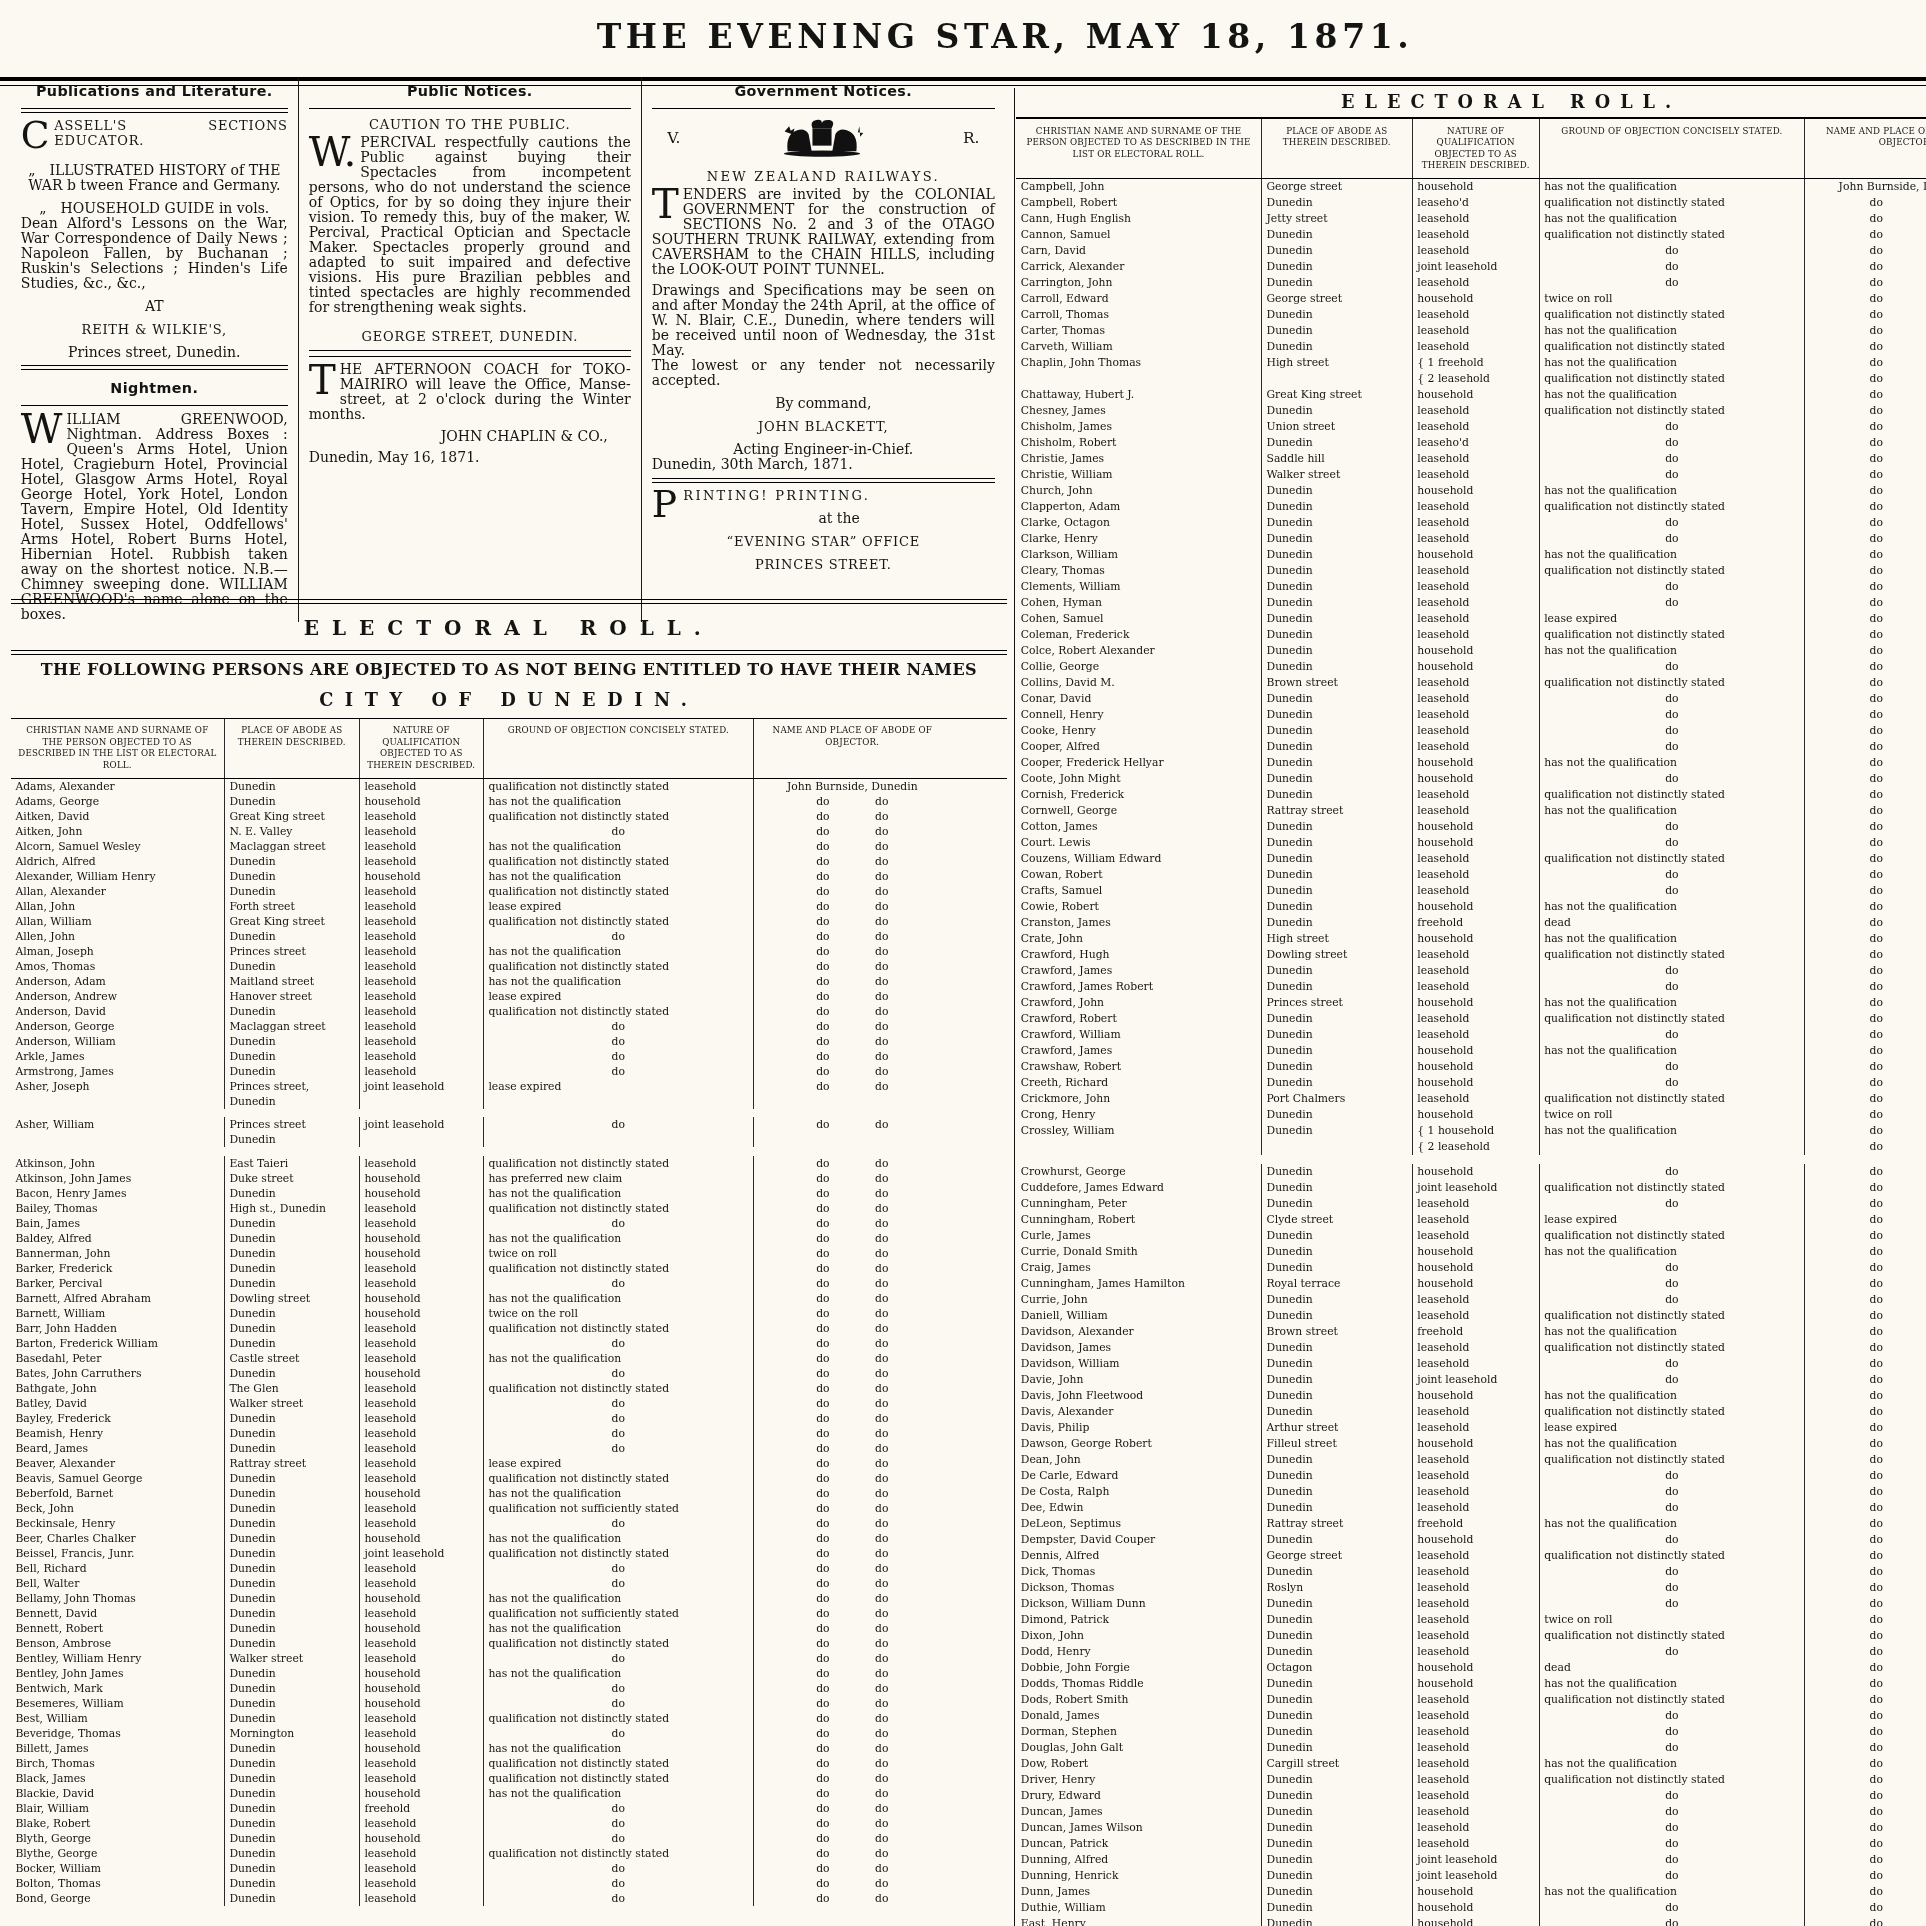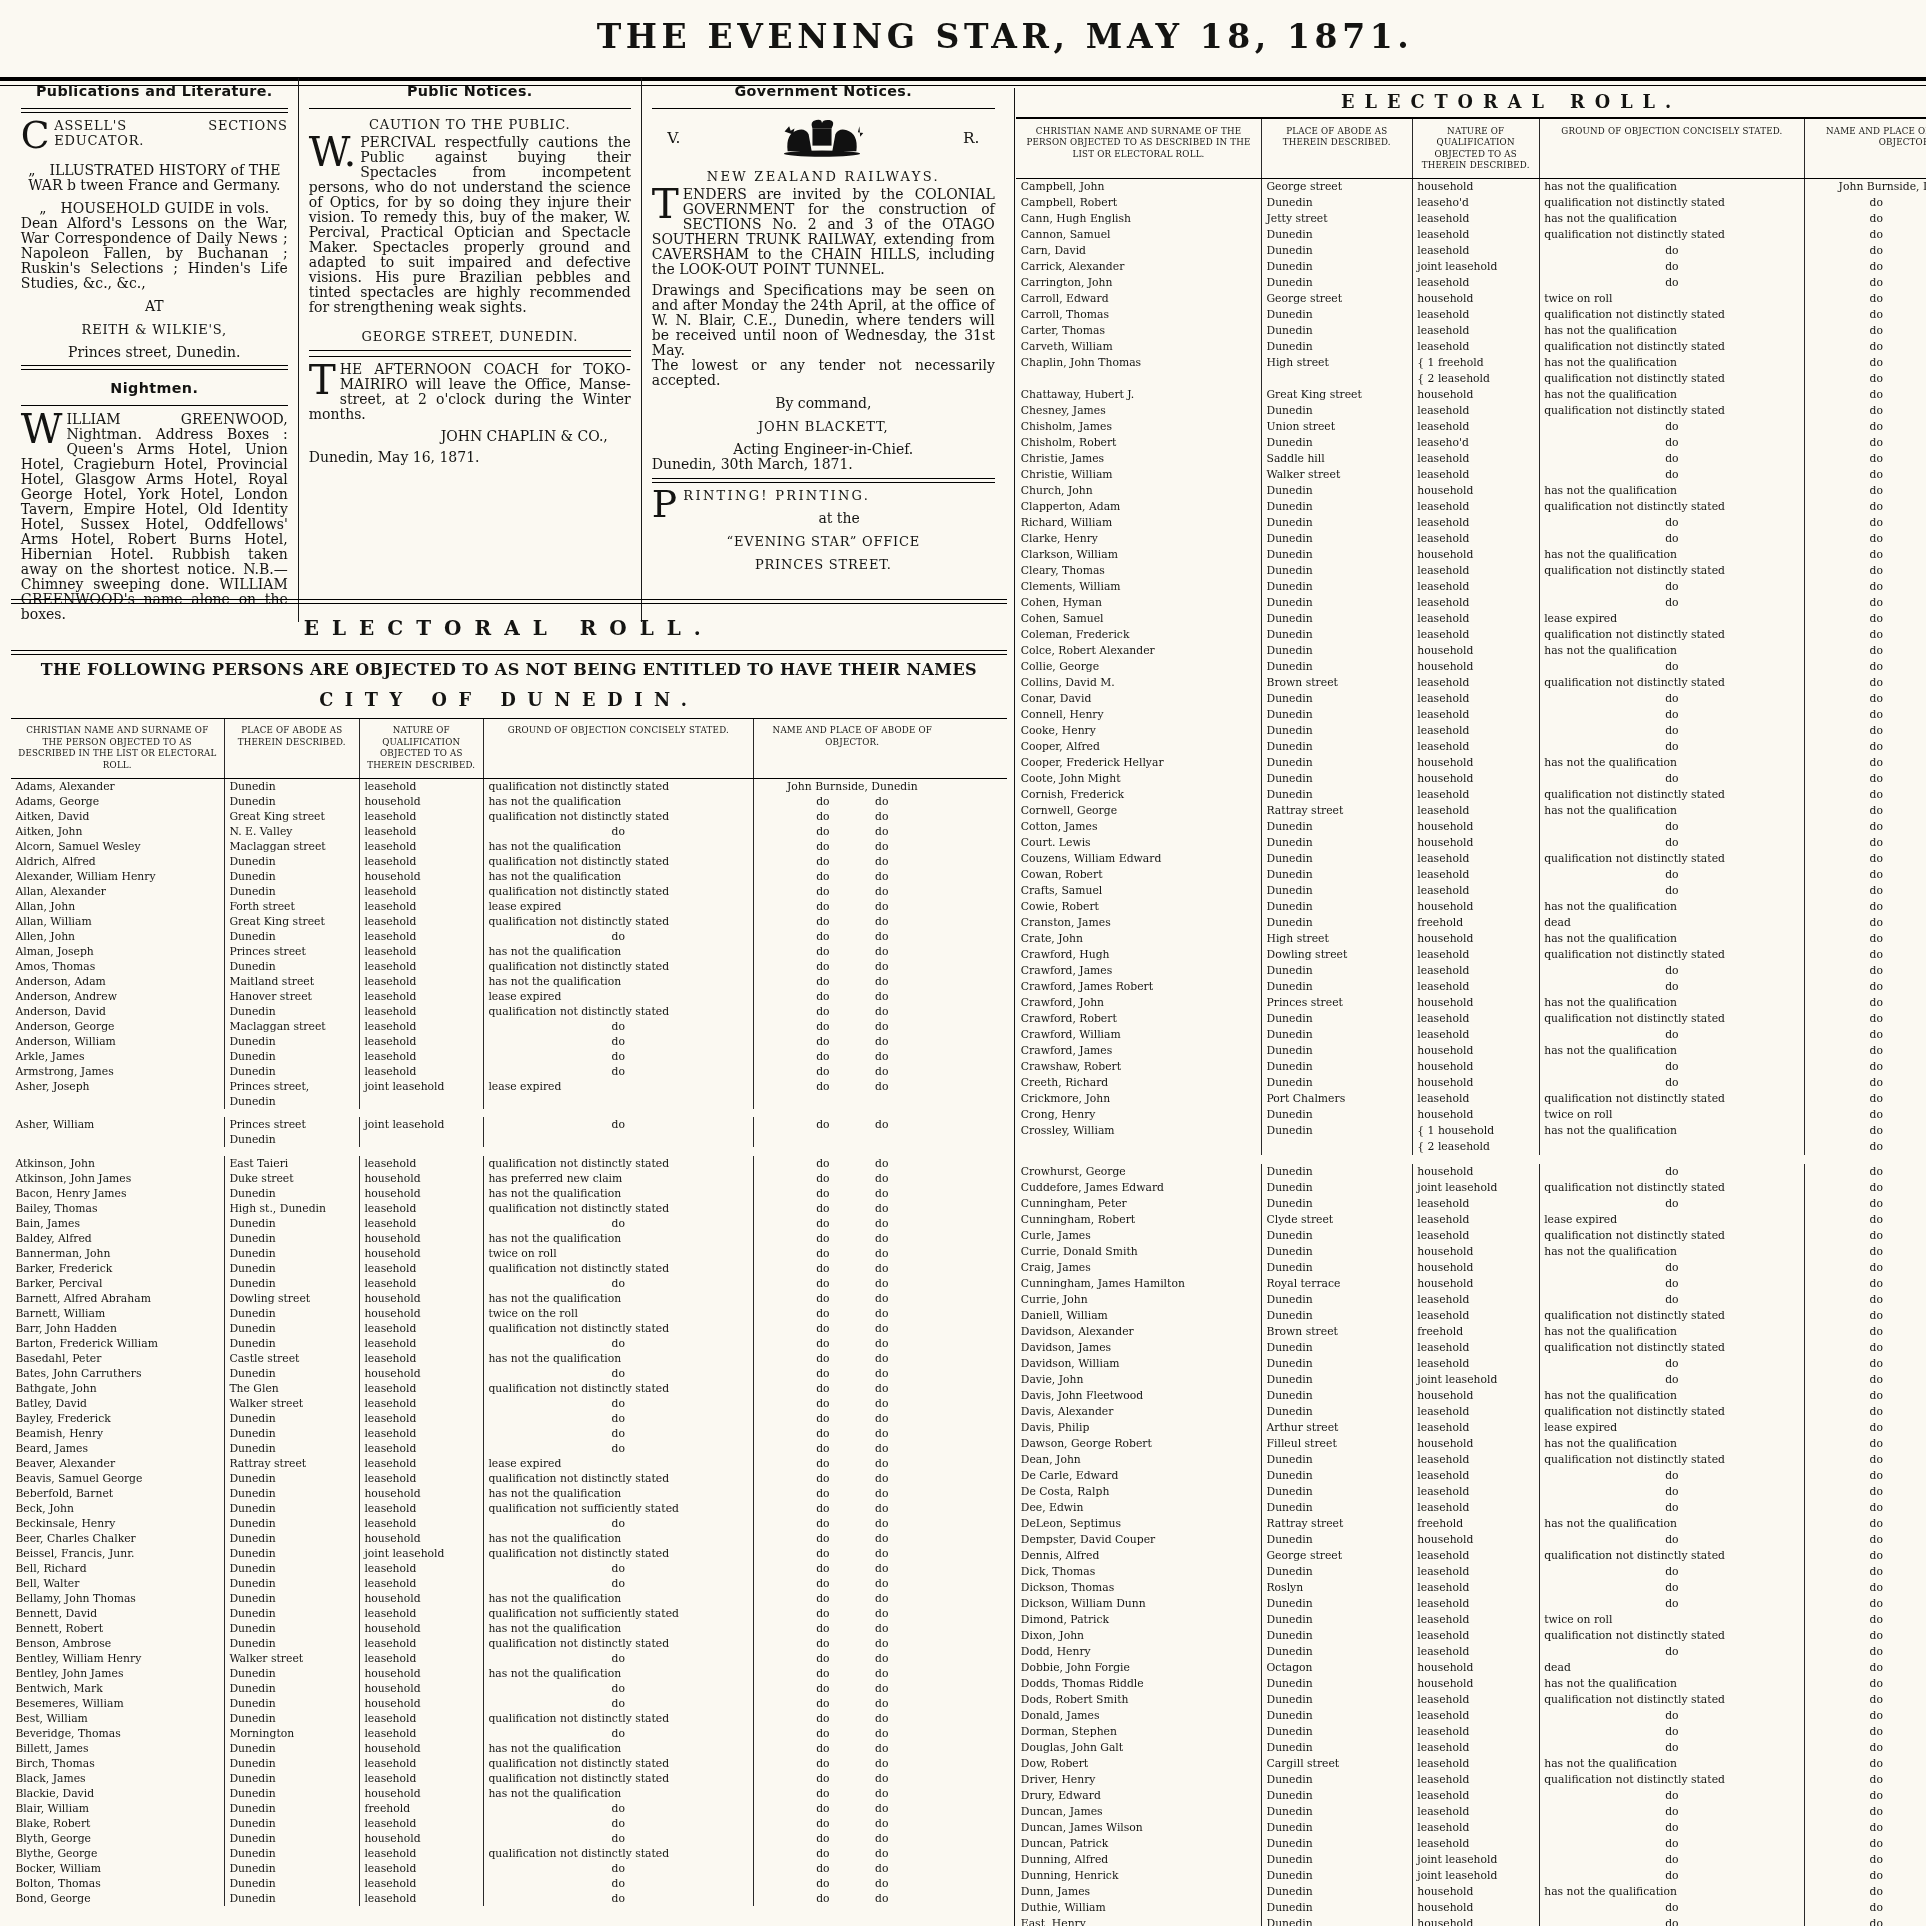--- a/index.html
+++ b/index.html
@@ -820,21 +820,21 @@
             <div class="td c4 ditto">do do</div>
           </div>
           <div class="tr">
             <div class="td c0">Clapperton, Adam</div>
             <div class="td c1">Dunedin</div>
             <div class="td c2">leasehold</div>
             <div class="td c3">qualification not distinctly stated</div>
             <div class="td c4 ditto">do do</div>
           </div>
           <div class="tr">
-            <div class="td c0">Richard, William</div>
+            <div class="td c0">Clarke, Octagon</div>
             <div class="td c1">Dunedin</div>
             <div class="td c2">leasehold</div>
             <div class="td c3 ctr">do</div>
             <div class="td c4 ditto">do do</div>
           </div>
           <div class="tr">
             <div class="td c0">Clarke, Henry</div>
             <div class="td c1">Dunedin</div>
             <div class="td c2">leasehold</div>
             <div class="td c3 ctr">do</div>

